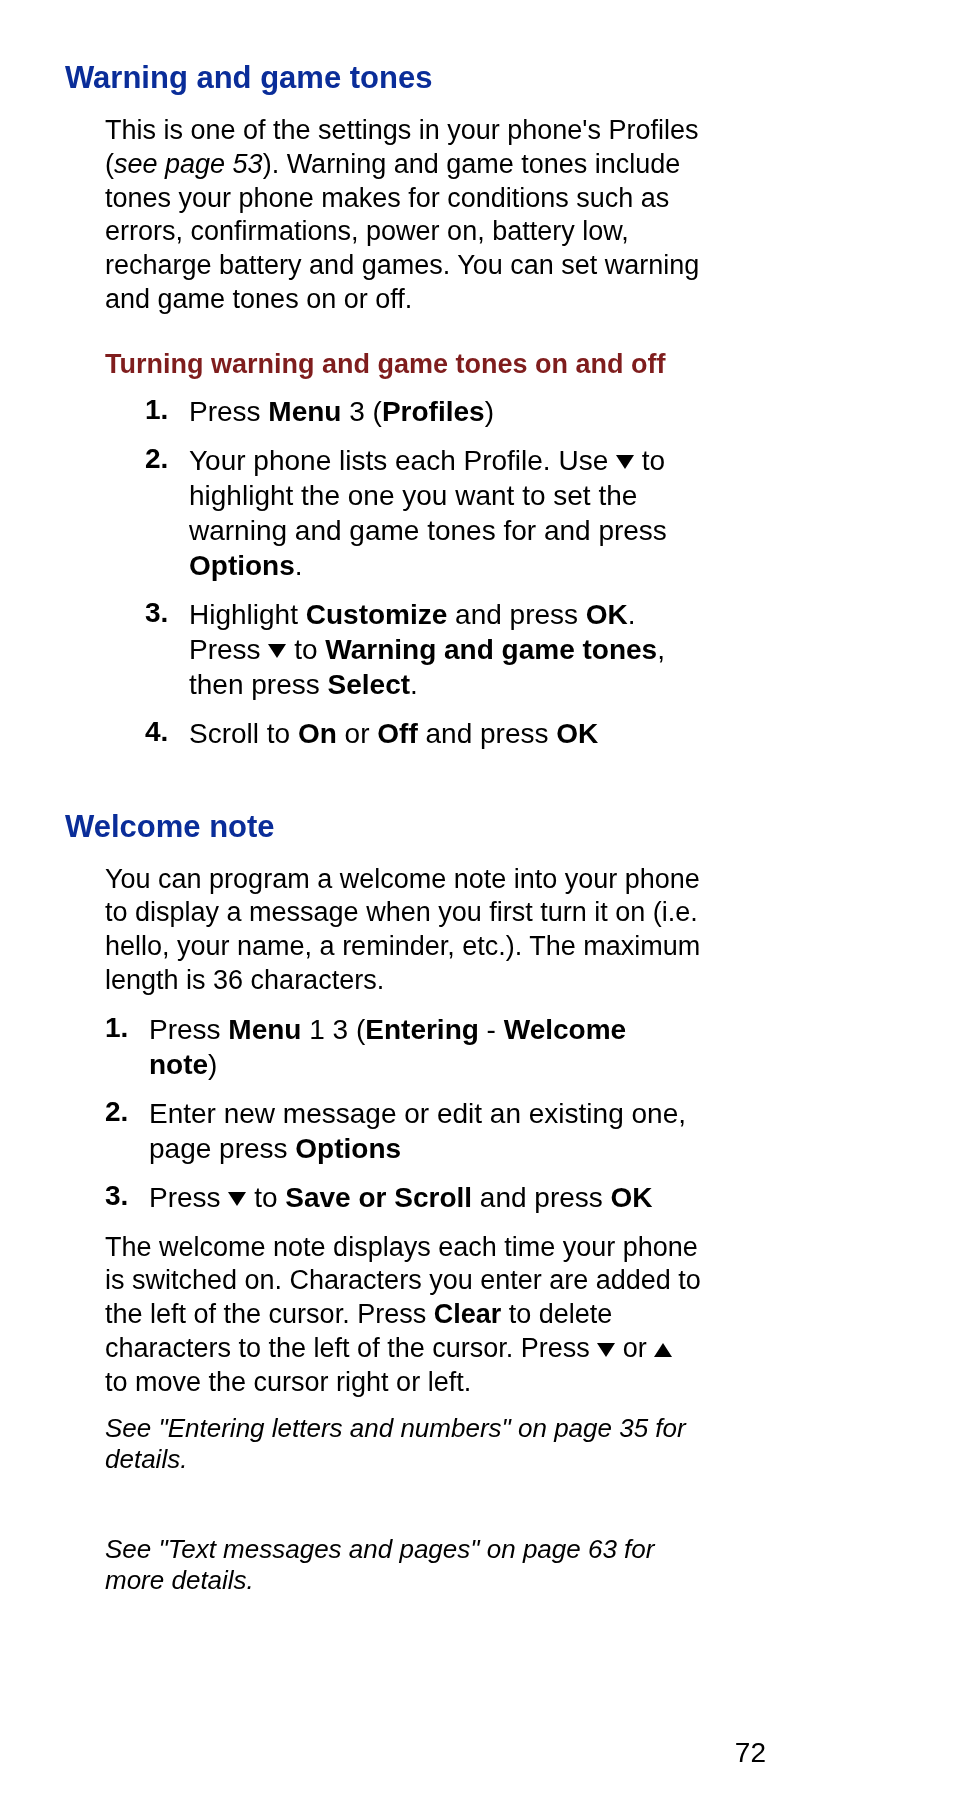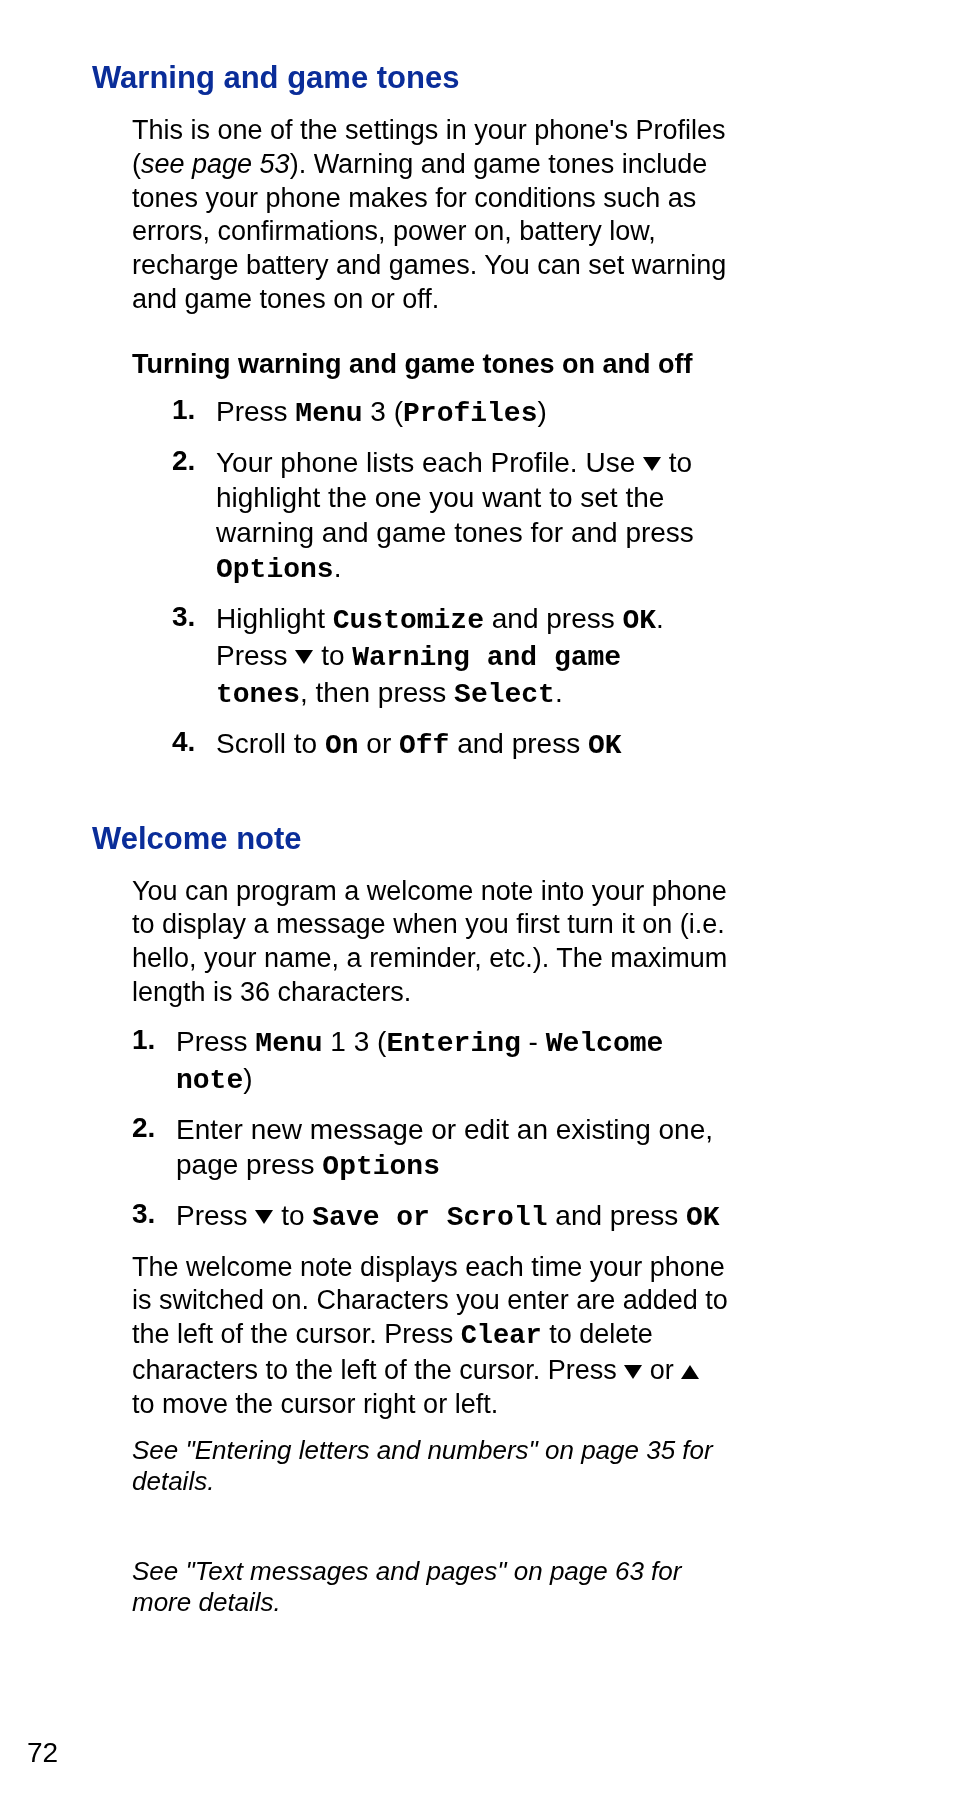--- a/index.html
+++ b/index.html
@@ -8,31 +8,30 @@
     background: #ffffff;
     font-family: Arial, Helvetica, sans-serif;
     color: #000000;
   }
   .page {
     width: 766px;
     min-height: 1803px;
     padding: 60px 65px 52px 65px;
     box-sizing: border-box;
     position: relative;
-    margin-left: 27px;
   }
   .section-heading {
     color: #0a2d99;
     font-weight: 700;
     font-size: 31px;
     margin: 0 0 18px 0;
     font-family: Arial, Helvetica, sans-serif;
   }
   .sub-heading {
-    color: #000000;
+    color: #7f1d1d;
     font-weight: 700;
     font-size: 27px;
     margin: 32px 0 8px 0;
     font-family: Arial, Helvetica, sans-serif;
   }
   .body-text {
     font-size: 27px;
     line-height: 1.25;
     margin: 0 0 0 40px;
     font-family: Arial, Helvetica, sans-serif;
@@ -62,21 +61,21 @@
     flex: 0 0 44px;
     font-family: Arial, Helvetica, sans-serif;
   }
   .li-text {
     font-size: 28px;
     line-height: 1.25;
     flex: 1 1 auto;
     font-family: Arial, Helvetica, sans-serif;
   }
   .bold-sans {
-    font-family: Liberation Mono, monospace;
+    font-family: Liberation Sans, sans-serif;
     font-weight: 700;
   }
   .arrow {
     display: inline-block;
     width: 0;
     height: 0;
     vertical-align: middle;
   }
   .arrow-down {
     border-left: 9px solid transparent;
@@ -92,21 +91,21 @@
     font-size: 26px;
     font-style: italic;
     margin: 14px 0 0 40px;
     line-height: 1.2;
   }
   .page-number {
     position: absolute;
     bottom: 34px;
     left: 0;
     width: 100%;
-    text-align: left;
+    text-align: right;
     font-size: 28px;
   }
   .section-gap {
     height: 44px;
   }
 </style>
 </head>
 <body>
 
 <div class="page">

